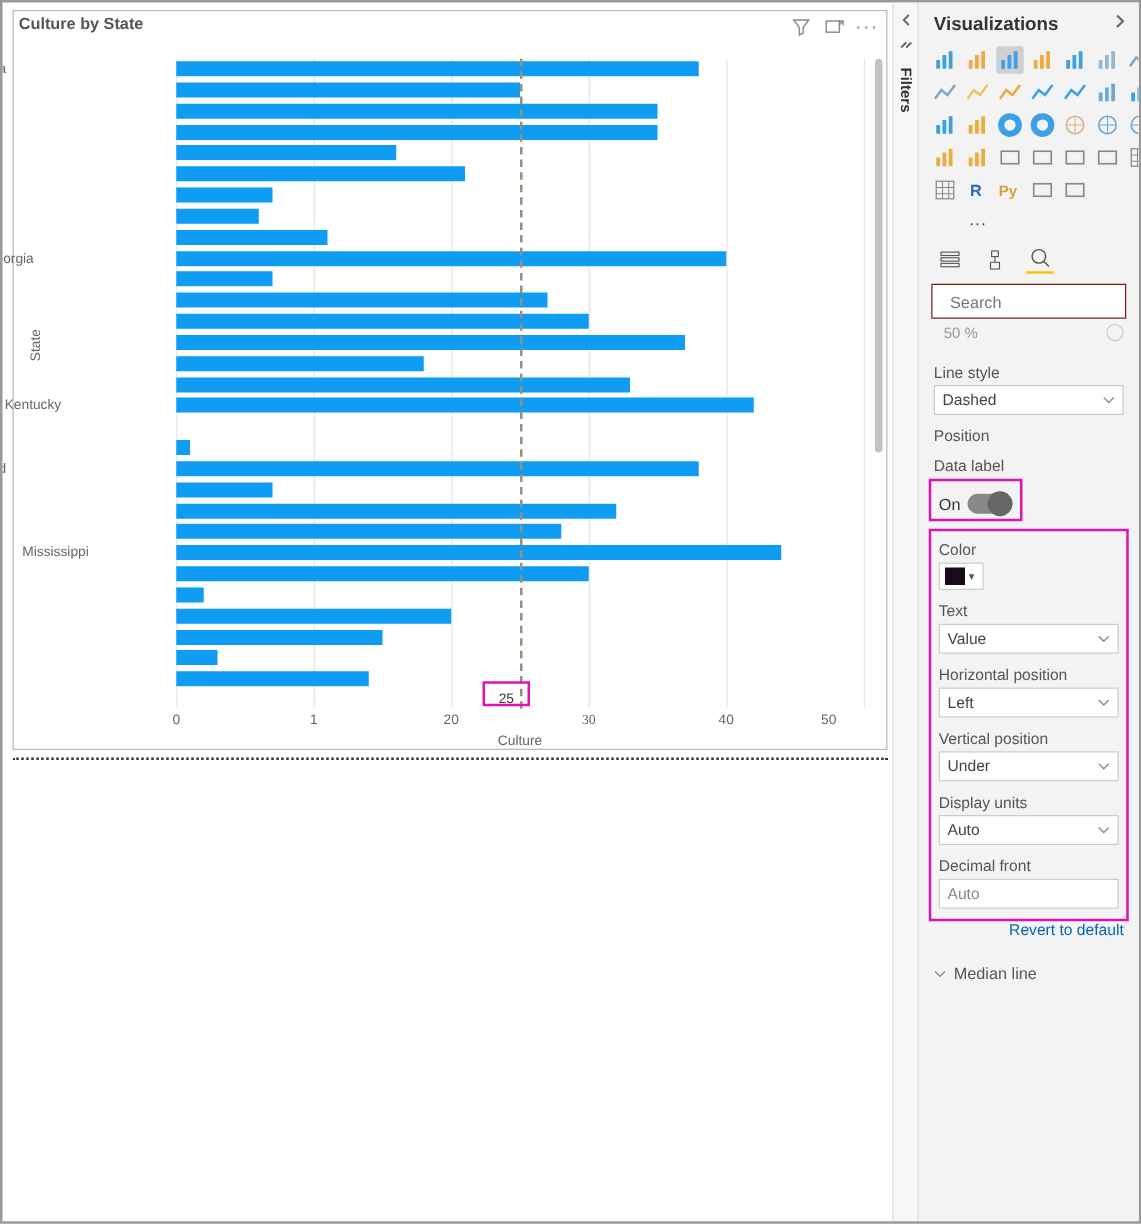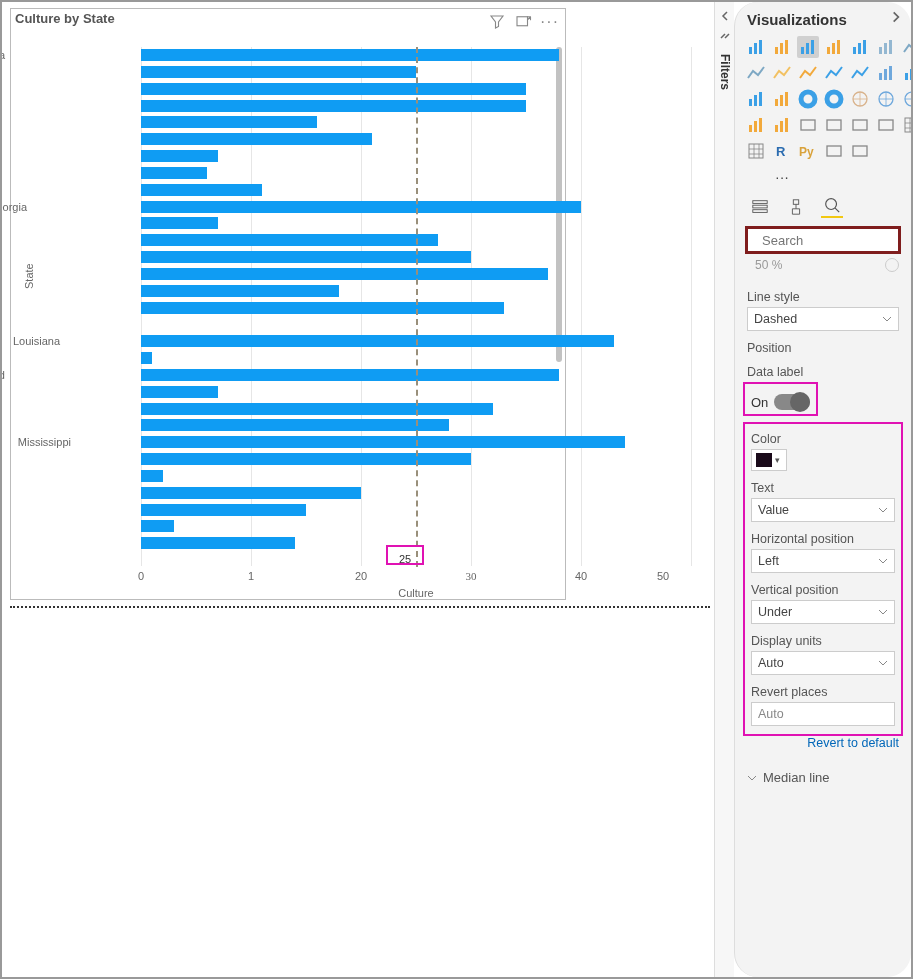--- a/index.html
+++ b/index.html
@@ -18,21 +18,21 @@
     width: 100%;
     height: 100%;
   }
   
   .chart-area {
     flex: 0 0 712px;
     position: relative;
     padding: 6px 0 0 8px;
   }
   .chart-card {
-    width: 556px;
+    width: 700px;
     height: 592px;
     border: 1px solid #bbb;
     position: relative;
     background: #fff;
   }
   .chart-dashed-bottom {
     position: absolute;
     left: 8px;
     top: 604px;
     width: 700px;
@@ -168,21 +168,20 @@
   }
 
   
   .viz-pane {
     flex: 1;
     border-left: 1px solid #ddd;
     background: #f3f3f3;
     display: flex;
     flex-direction: column;
     overflow: hidden;
-    border-radius: 24px;
   }
   .viz-header {
     display: flex;
     align-items: center;
     justify-content: space-between;
     padding: 8px 8px 6px 12px;
   }
   .viz-header-title {
     font-size: 15px;
     font-weight: 600;
@@ -212,21 +211,21 @@
     gap: 14px;
     padding: 4px 10px 4px 14px;
   }
   .tab-row .tab-icon { width: 22px; height: 22px; display:flex; align-items:center; justify-content:center; cursor:pointer; }
   .tab-row .tab-icon svg { width:18px; height:18px; color:#555; }
   .tab-row .tab-icon.active { border-bottom: 2px solid #f2c811; padding-bottom:2px; }
 
   .search-wrap { padding: 4px 10px; }
   .search-box {
     display: flex; align-items: center;
-    background: #fff; border: 3px solid #7f1d1d;
+    background: #fff; border: 1px solid #7f1d1d;
     height: 28px; padding: 0 6px; gap: 6px;
   }
   .search-box svg { width:14px; height:14px; color:#666; }
   .search-box input {
     border: none; outline: none; flex:1;
     font-size: 13px; color:#555; background:transparent;
   }
   .clipped-row {
     padding: 0 12px 4px 20px;
     font-size: 12px; color:#999;
@@ -396,23 +395,23 @@
           </div>
           <div class="bar-row" style="top: 220.833px;">
             <div class="bar" style="width: 407px;"></div>
           </div>
           <div class="bar-row" style="top: 237.667px;">
             <div class="bar" style="width: 198px;"></div>
           </div>
           <div class="bar-row" style="top: 254.5px;">
             <div class="bar" style="width: 363px;"></div>
           </div>
-          <div class="bar-row" style="top: 288.167px;">
-            <div class="bar-label">Louisiana</div>
-            <div class="bar" style="width: 473px;"></div>
+          <div class="bar-row" style="top: 271.333px;">
+            <div class="bar-label">Kentucky</div>
+            <div class="bar" style="width: 462px;"></div>
           </div>
           <div class="bar-row" style="top: 305px;">
             <div class="bar" style="width: 11px;"></div>
           </div>
           <div class="bar-row" style="top: 321.833px;">
             <div class="bar-label">Maryland</div>
             <div class="bar" style="width: 418px;"></div>
           </div>
           <div class="bar-row" style="top: 338.667px;">
             <div class="bar" style="width: 77px;"></div>
@@ -762,21 +761,21 @@
         </div>
 
         <div class="prop-label">Display units</div>
         <div class="prop-select">
           <span>Auto</span>
           <svg class="chev-d" viewBox="0 0 10 10">
               <path d="M1 3 L5 7 L9 3" fill="none" stroke="currentColor"></path>
             </svg>
         </div>
 
-        <div class="prop-label">Revert places</div>
+        <div class="prop-label">Decimal front</div>
         <div class="prop-input">
           <span>Auto</span>
         </div>
       </div>
 
       <div class="revert">Revert to default</div>
 
       <div class="section-collapse">
         <svg viewBox="0 0 10 10">
             <path d="M1 3 L5 7 L9 3" fill="none" stroke="currentColor"></path>

